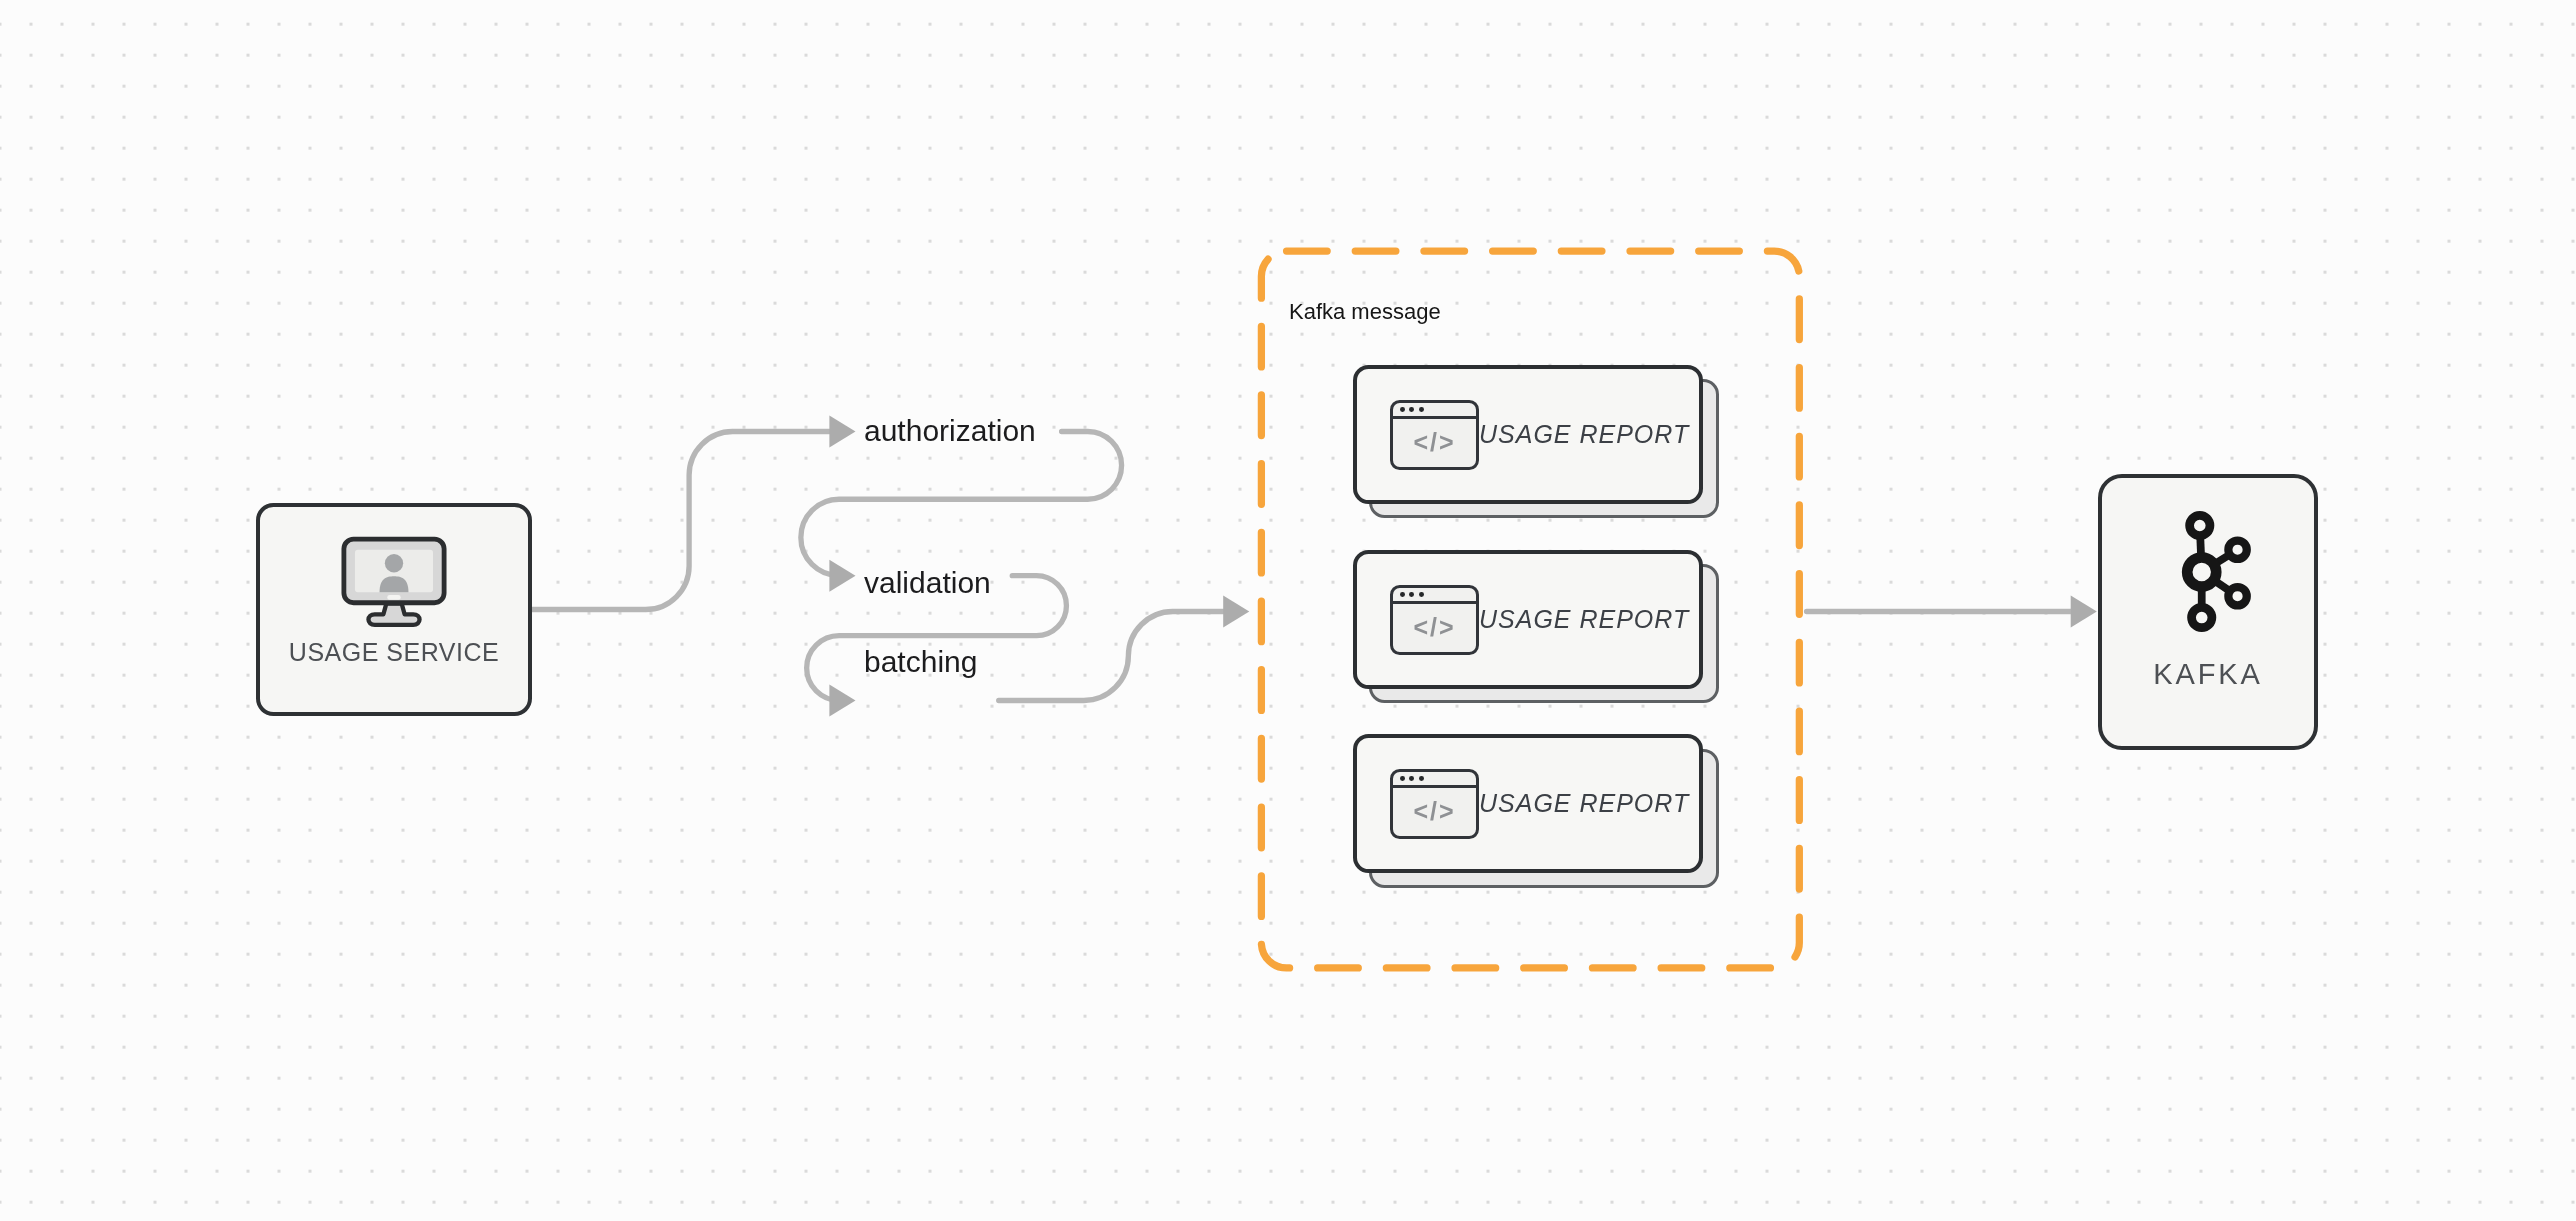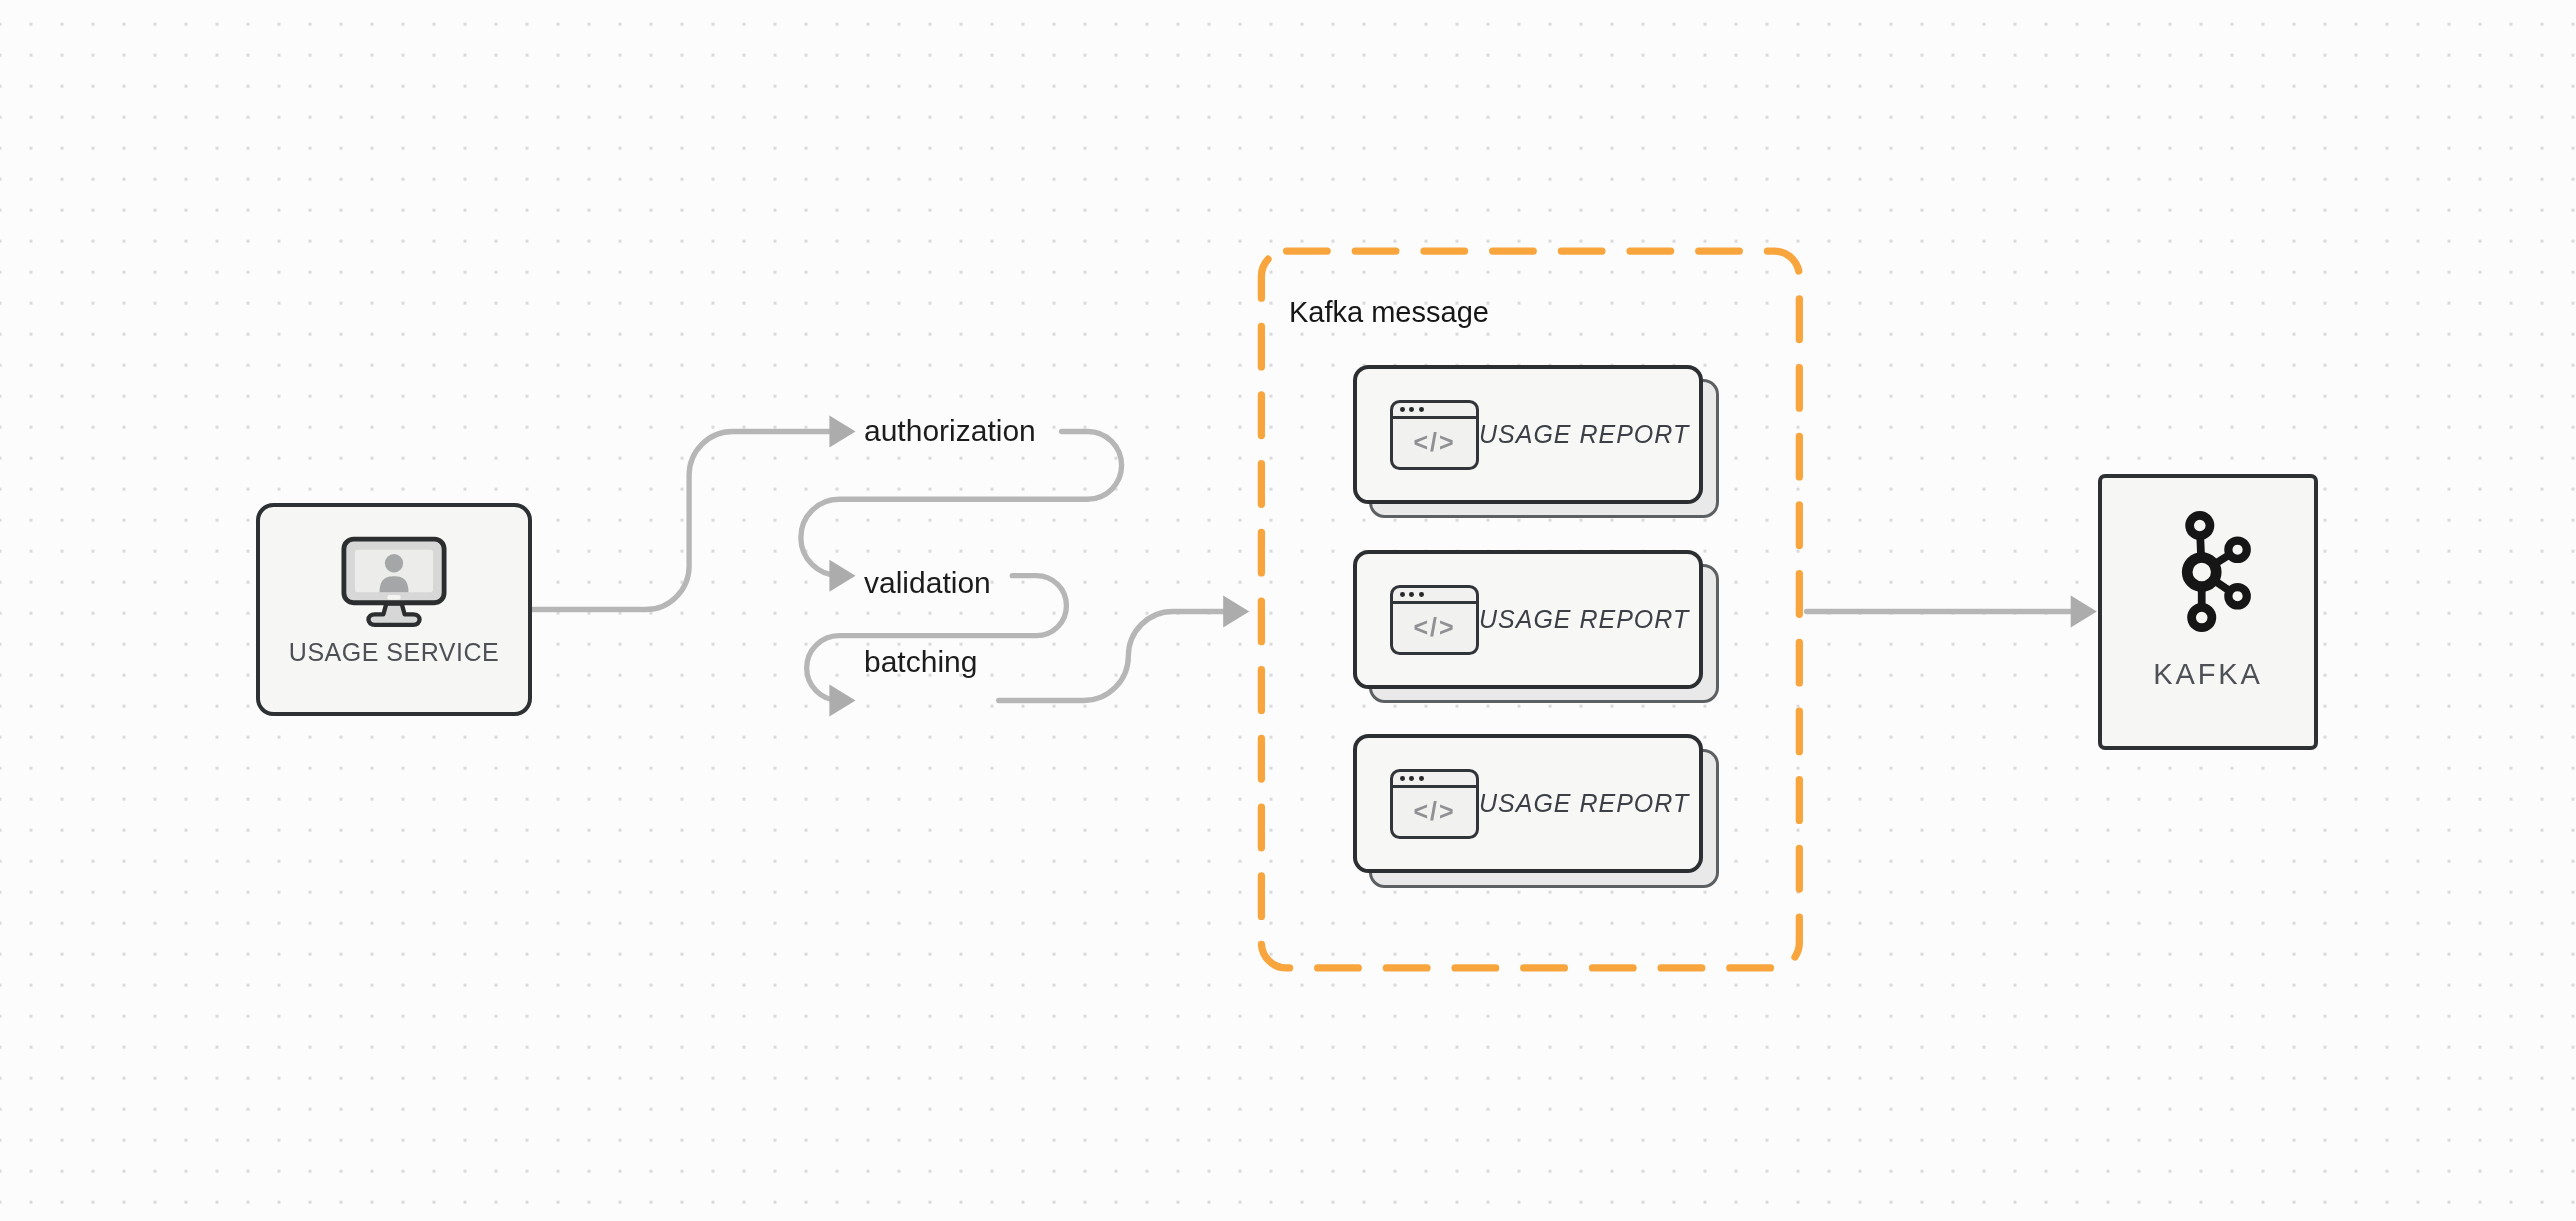--- a/index.html
+++ b/index.html
@@ -62,21 +62,21 @@
     letter-spacing: 0.5px;
     margin-top: 8.7px;
     white-space: nowrap;
   }
   #monitor-icon { margin-top: 29px; width: 106px; height: 93px; }
 
   
   #kafka-group-title {
     left: 1289px; top: 312px;
     transform: translateY(-50%);
-    font-size: 29px;
+    font-size: 22px;
     font-weight: 500;
     color: #161616;
     white-space: nowrap;
   }
   .report-card-shadow {
     box-sizing: border-box;
     width: 350px; height: 139px;
     background: #e9e9e9;
     border: 3.9px solid #5d6063;
     border-radius: 15.5px;
@@ -129,21 +129,21 @@
     display: flex;
     align-items: center;
     justify-content: center;
     font-size: 25px;
     font-weight: bold;
     letter-spacing: 1.9px;
     color: #8f9194;
   }
 
   
-  #kafka-box { left: 2098px; top: 474px; width: 220px; height: 276px; border-radius: 7px; }
+  #kafka-box { left: 2098px; top: 474px; width: 220px; height: 276px; border-radius: 24px; }
   #kafka-logo-icon { margin-top: 29px; width: 93px; height: 130px; }
   #kafka-box .node-label {
     font-size: 29px;
     color: #4d5054;
     letter-spacing: 2.9px;
     margin-top: 21px;
     white-space: nowrap;
   }
 </style>
 </head>

